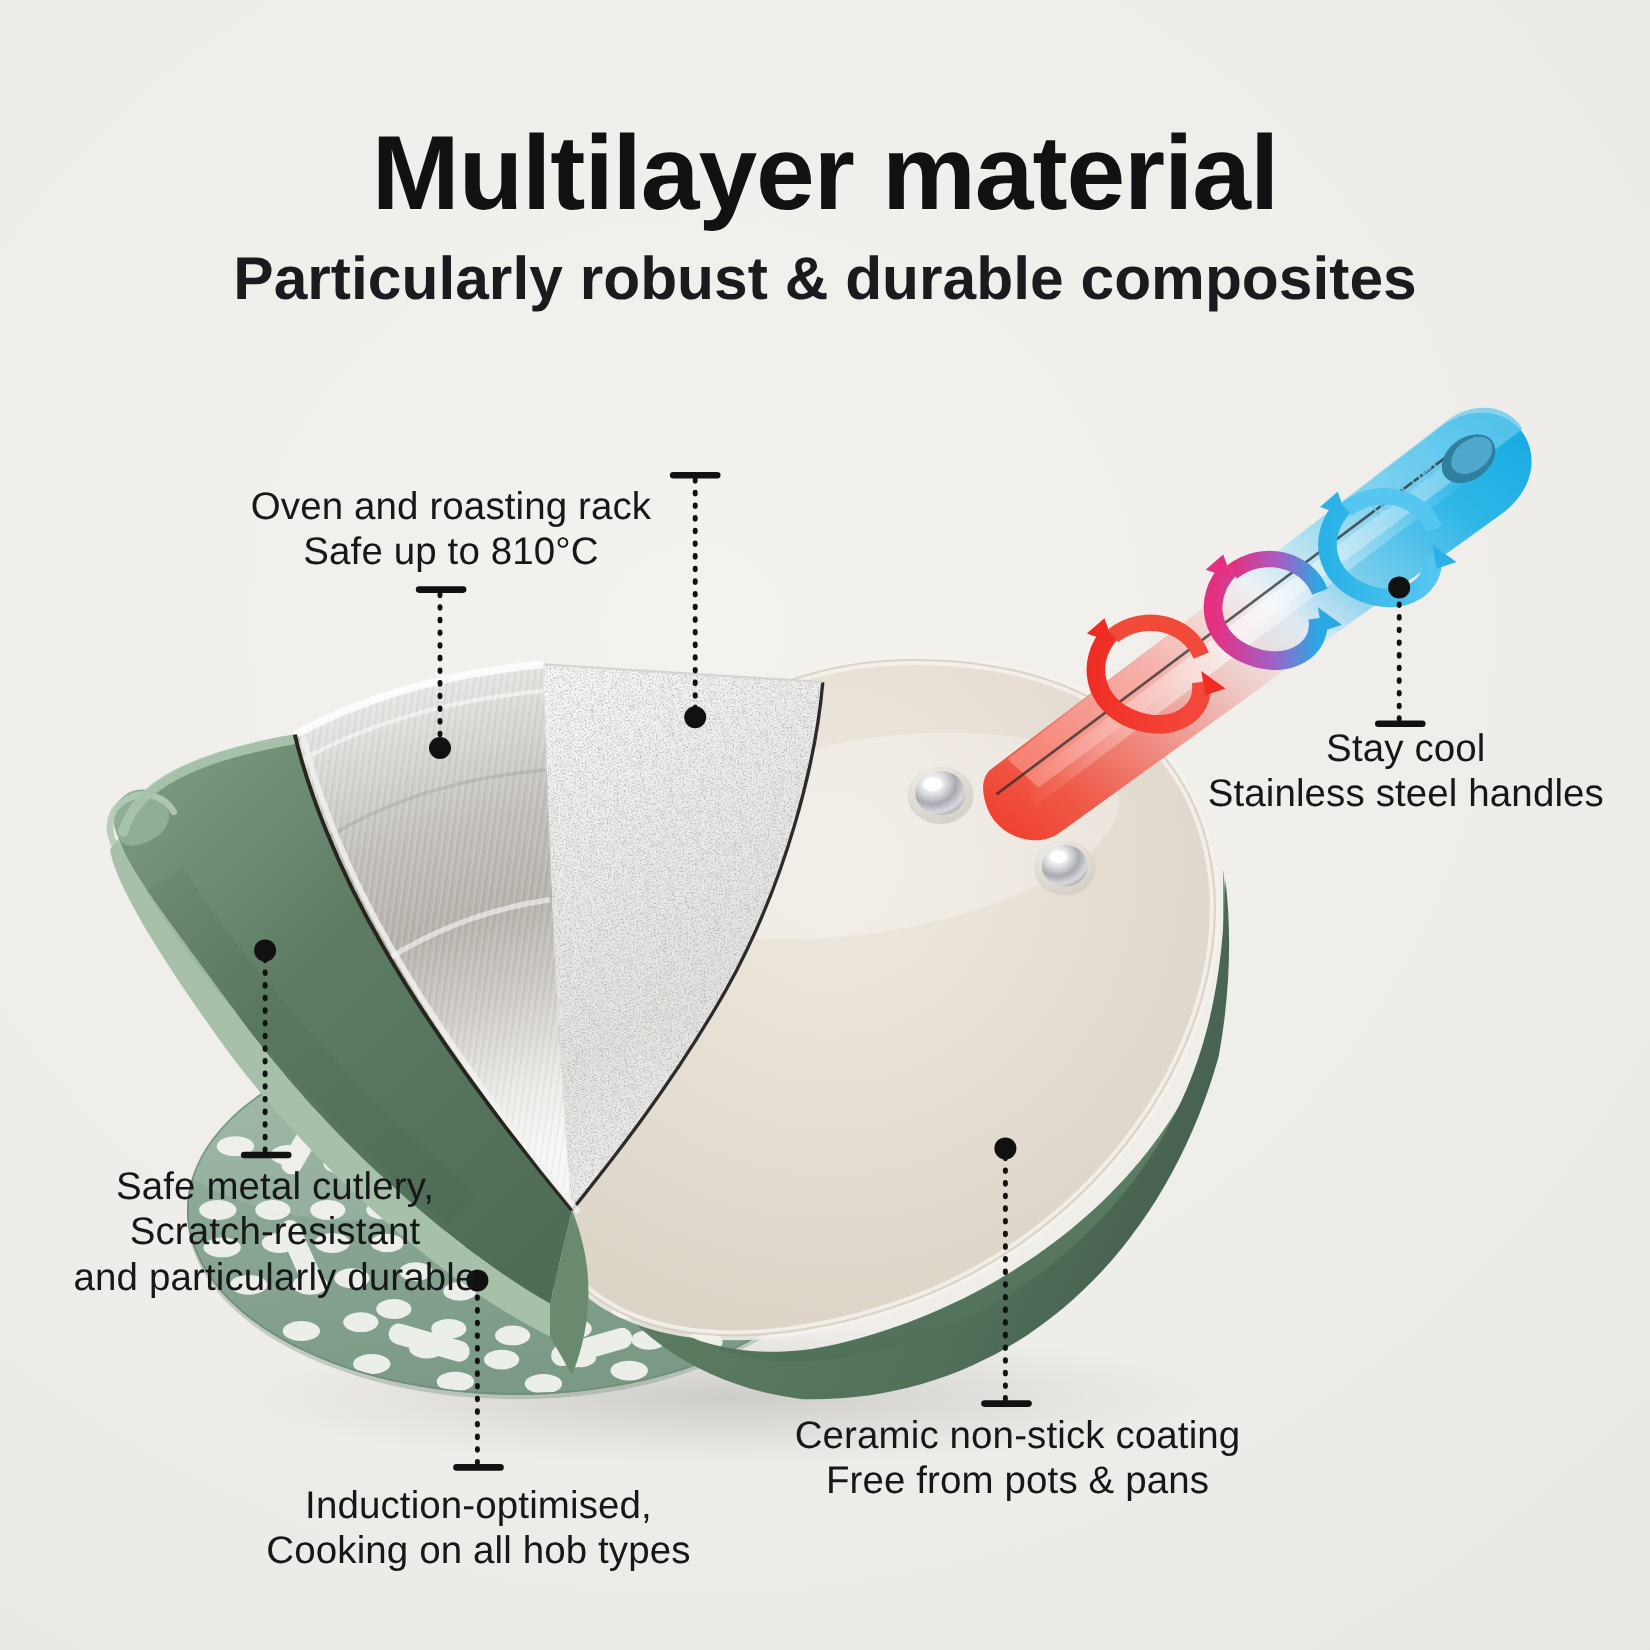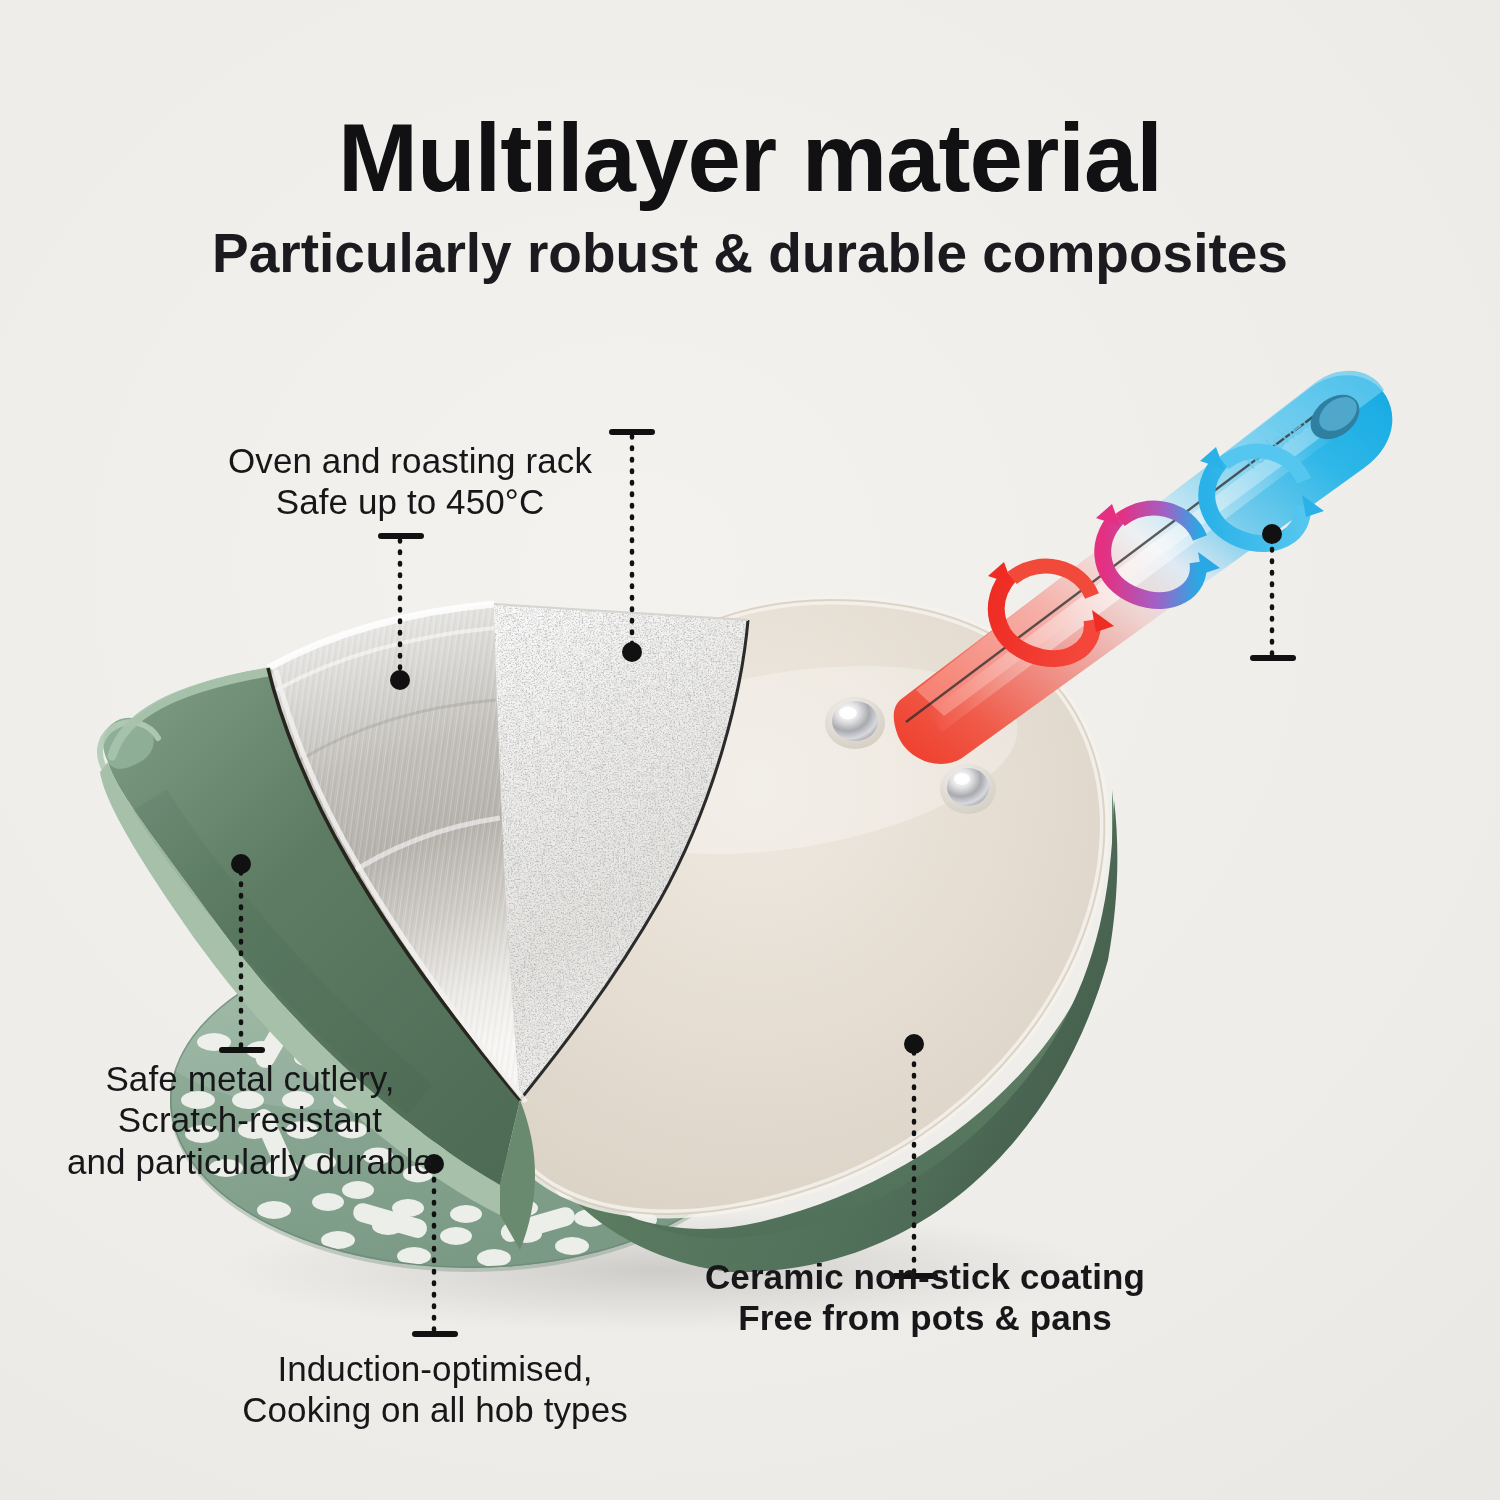--- a/index.html
+++ b/index.html
@@ -54,21 +54,21 @@
     white-space: pre-line;
     letter-spacing: 0.1px;
   }
   .callout.center { text-align: center; }
 
   #label-housing   { left: 400px;  top: 378px;  width: 500px; }
   #label-oven      { left: 190px;  top: 440px;  width: 440px; }
   #label-staycool  { left: 1078px; top: 660px;  width: 400px; }
   #label-cutlery   { left: 20px;   top: 1058px; width: 460px; }
   #label-induction { left: 185px;  top: 1348px; width: 500px; }
-  #label-ceramic   { left: 665px;  top: 1256px; width: 520px; font-weight: bold; }
+  #label-ceramic   { left: 665px;  top: 1284px; width: 520px; }
 
   
   #stage {
     position: absolute;
     left: 0;
     top: 0;
     width: 1500px;
     height: 1500px;
   }
 </style>
@@ -561,22 +561,24 @@
       <g>
         <line x1="914" y1="1272" x2="914" y2="1046"></line>
         <line x1="895" y1="1276" x2="935" y2="1276" stroke-dasharray="0" stroke-width="6"></line>
         <circle cx="914" cy="1044" r="10" fill="#111111" stroke="none"></circle>
       </g>
     </g>
   </svg>
 
 
   <div class="callout center" id="label-oven">Oven and roasting rack
-Safe up to 450°C</div>
-
+Safe up to 810°C</div>
+
+  <div class="callout center" id="label-staycool">Stay cool
+Stainless steel handles</div>
 
   <div class="callout center" id="label-cutlery">Safe metal cutlery,
 Scratch-resistant
 and particularly durable</div>
 
   <div class="callout center" id="label-induction">Induction-optimised,
 Cooking on all hob types</div>
 
   <div class="callout center" id="label-ceramic">Ceramic non-stick coating
 Free from pots &amp; pans</div>

